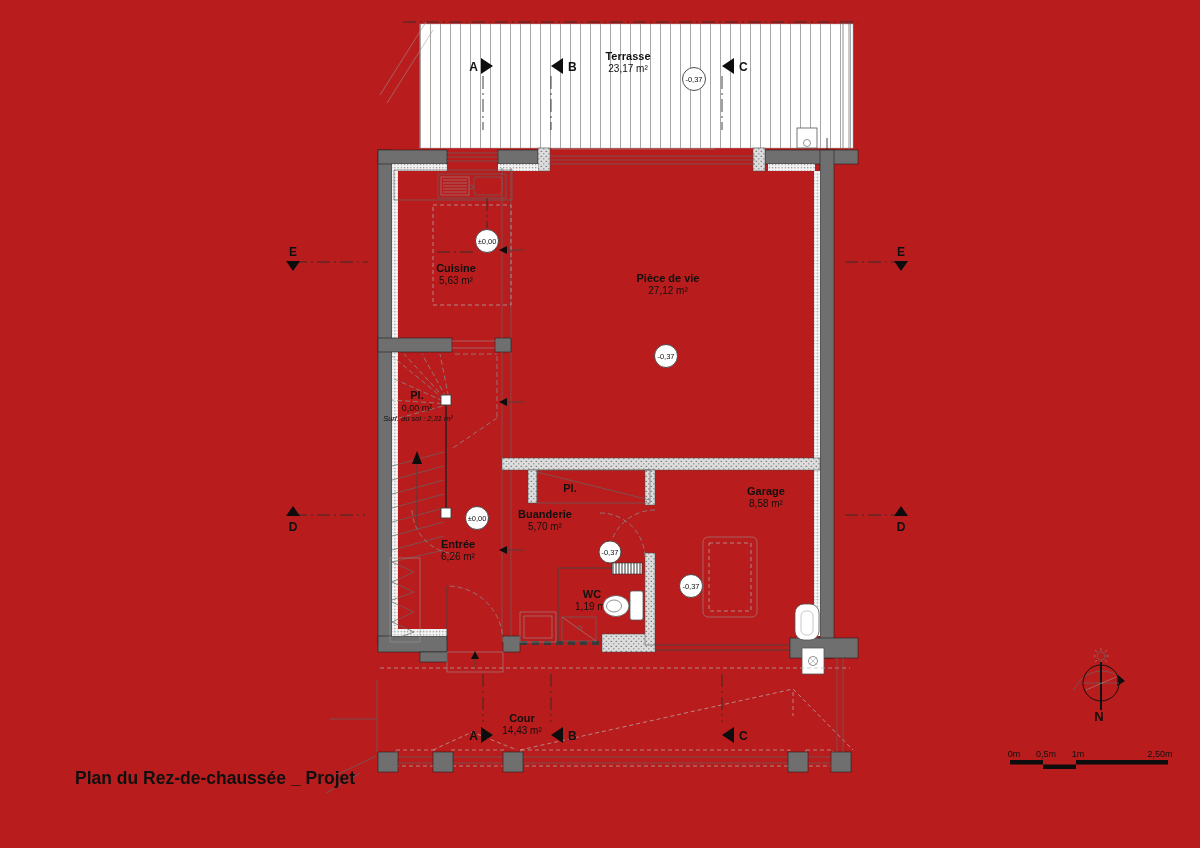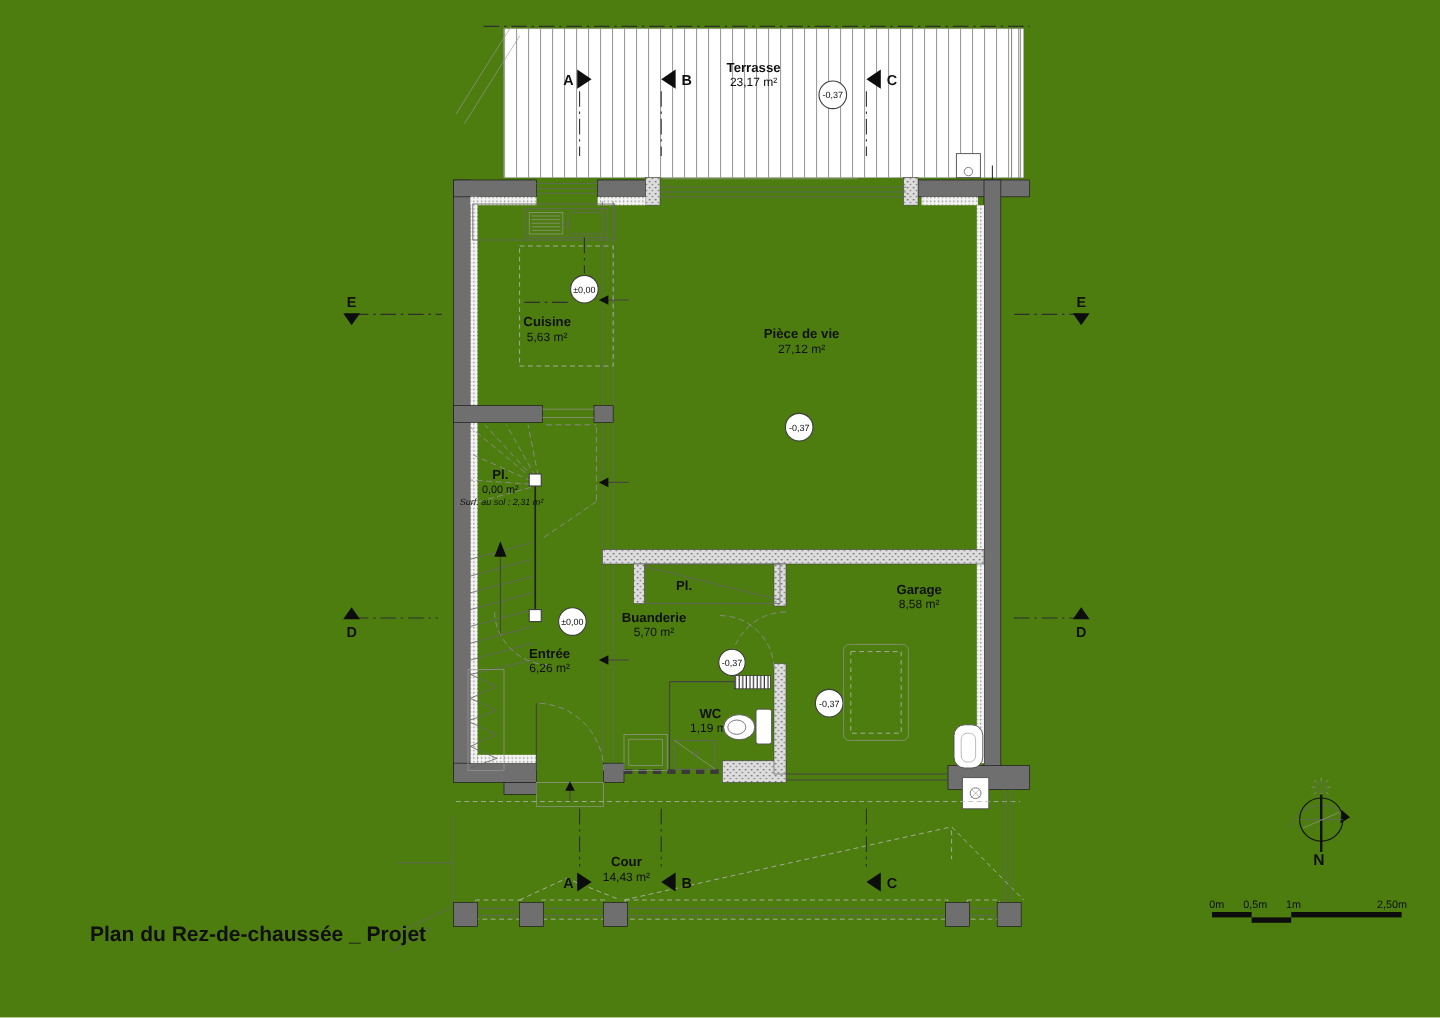--- a/index.html
+++ b/index.html
@@ -1,16 +1,16 @@
 <!DOCTYPE html>
 <html><head>
 <meta charset="utf-8">
 <style>
   html,body{margin:0;padding:0;background:#ffffff;}
-  #plan-root{position:relative;width:1200px;height:848px;background:#4d7c0f;overflow:hidden;
+  #plan-root{position:relative;width:1200px;height:848px;background:#b91c1c;overflow:hidden;
              font-family:"Liberation Sans",sans-serif;}
   svg{display:block;}
   
   .w    {fill:#6f6f6f;stroke:#1f1f1f;stroke-width:.6;}
   .blk  {stroke:#111;stroke-width:1;fill:none;}
   .med  {stroke:#444;stroke-width:.9;fill:none;}
   .thin {stroke:#666;stroke-width:.7;fill:none;}
   .xthin{stroke:#9a9a9a;stroke-width:.55;fill:none;}
   .dash {stroke:#8a8a8a;stroke-width:.8;fill:none;stroke-dasharray:5 3;}
   .ldash{stroke:#b5b5b5;stroke-width:.7;fill:none;stroke-dasharray:4 3;}

